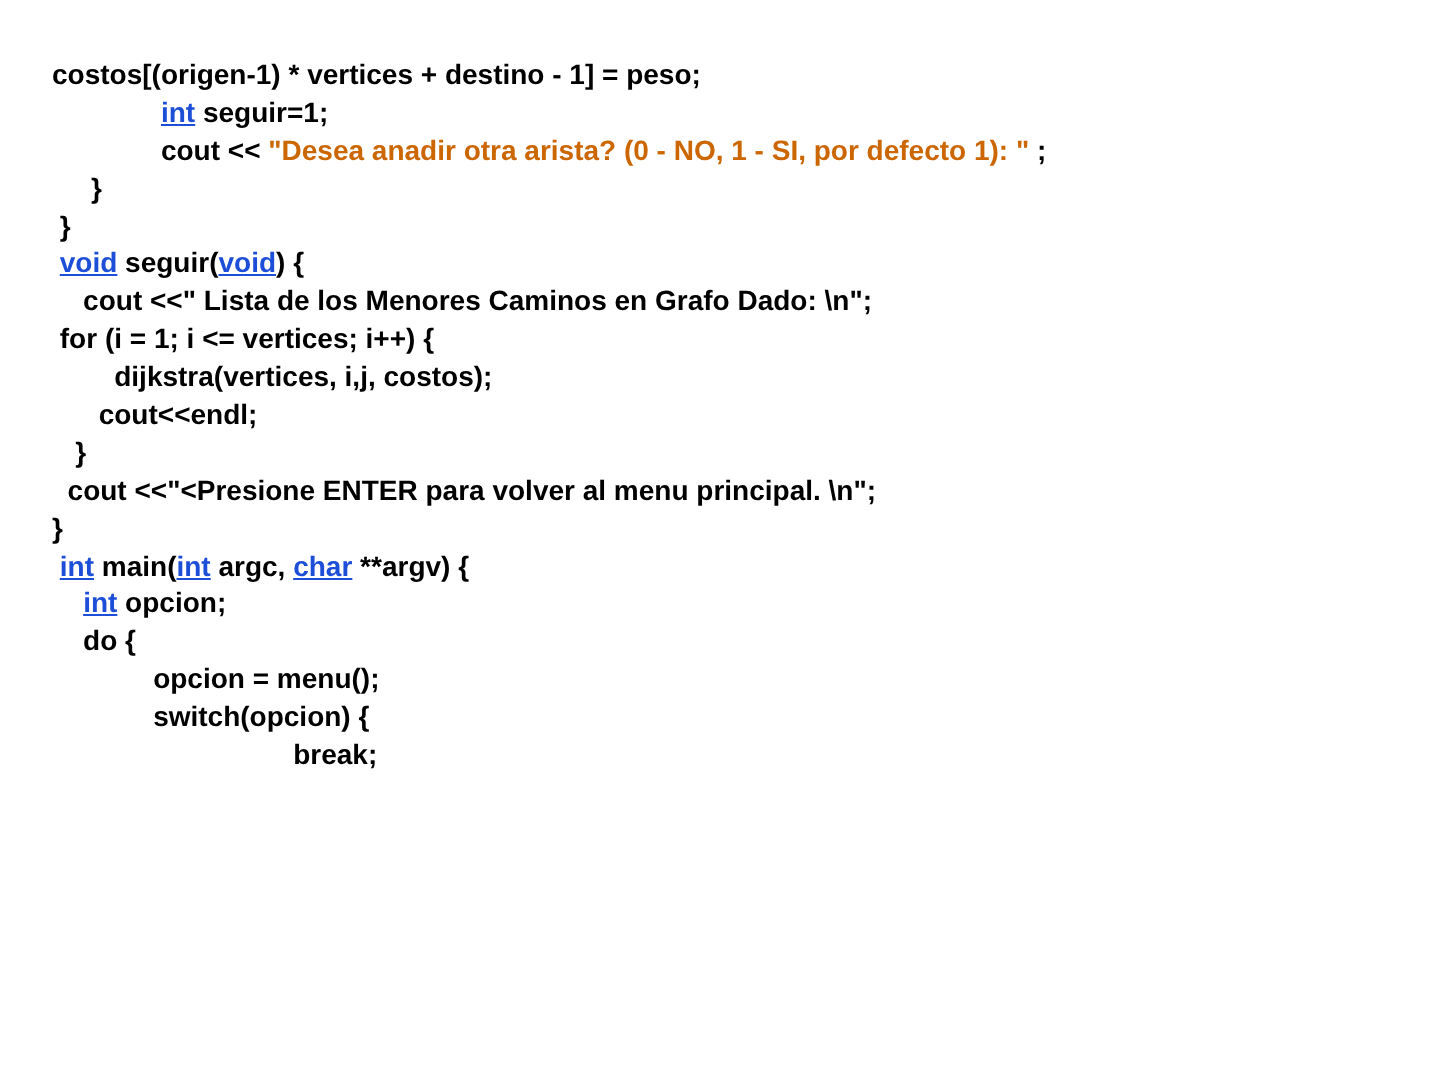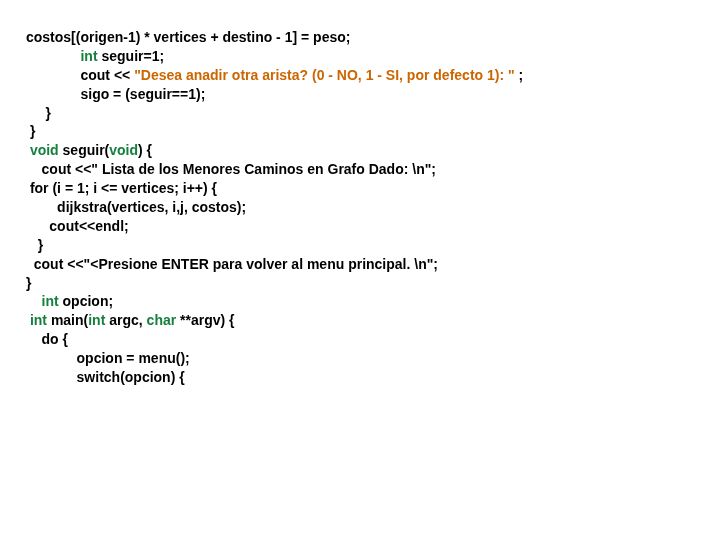--- a/index.html
+++ b/index.html
@@ -11,39 +11,39 @@
     font-size: 14px;
     font-weight: bold;
     line-height: 1.35;
     color: #000000;
     padding: 28px 0 0 26px;
     overflow: hidden;
   }
   .line {
     white-space: pre;
   }
-  .kw { color: #15803d; }   
+  .kw { color: #1d4ed8; text-decoration: underline; }   
   .str { color: #cc6600; }  
 </style>
 </head>
 <body>
 
 <div>
   <div class="line">costos[(origen-1) * vertices + destino - 1] = peso;</div>
   <div class="line"><span>              </span><span class="kw">int</span><span> seguir=1;</span></div>
   <div class="line"><span>              cout &lt;&lt; </span><span class="str">"Desea anadir otra arista? (0 - NO, 1 - SI, por defecto 1): "</span><span> ;</span></div>
-  <div class="line">              sigo = (seguir==1);</div>
   <div class="line">     }</div>
   <div class="line"> }</div>
   <div class="line"><span> </span><span class="kw">void</span><span> seguir(</span><span class="kw">void</span><span>) {</span></div>
   <div class="line">    cout &lt;&lt;" Lista de los Menores Caminos en Grafo Dado: \n";</div>
   <div class="line"> for (i = 1; i &lt;= vertices; i++) {</div>
   <div class="line">        dijkstra(vertices, i,j, costos);</div>
   <div class="line">      cout&lt;&lt;endl;</div>
   <div class="line">   }</div>
   <div class="line">  cout &lt;&lt;"&lt;Presione ENTER para volver al menu principal. \n";</div>
   <div class="line">}</div>
+  <div class="line"><span> </span><span class="kw">int</span><span> main(</span><span class="kw">int</span><span> argc, </span><span class="kw">char</span><span> **argv) {</span></div>
   <div class="line"><span>    </span><span class="kw">int</span><span> opcion;</span></div>
-  <div class="line"><span> </span><span class="kw">int</span><span> main(</span><span class="kw">int</span><span> argc, </span><span class="kw">char</span><span> **argv) {</span></div>
   <div class="line">    do {</div>
   <div class="line">             opcion = menu();</div>
   <div class="line">             switch(opcion) {</div>
+  <div class="line">                               break;</div>
 </div>
 
 </body></html>

